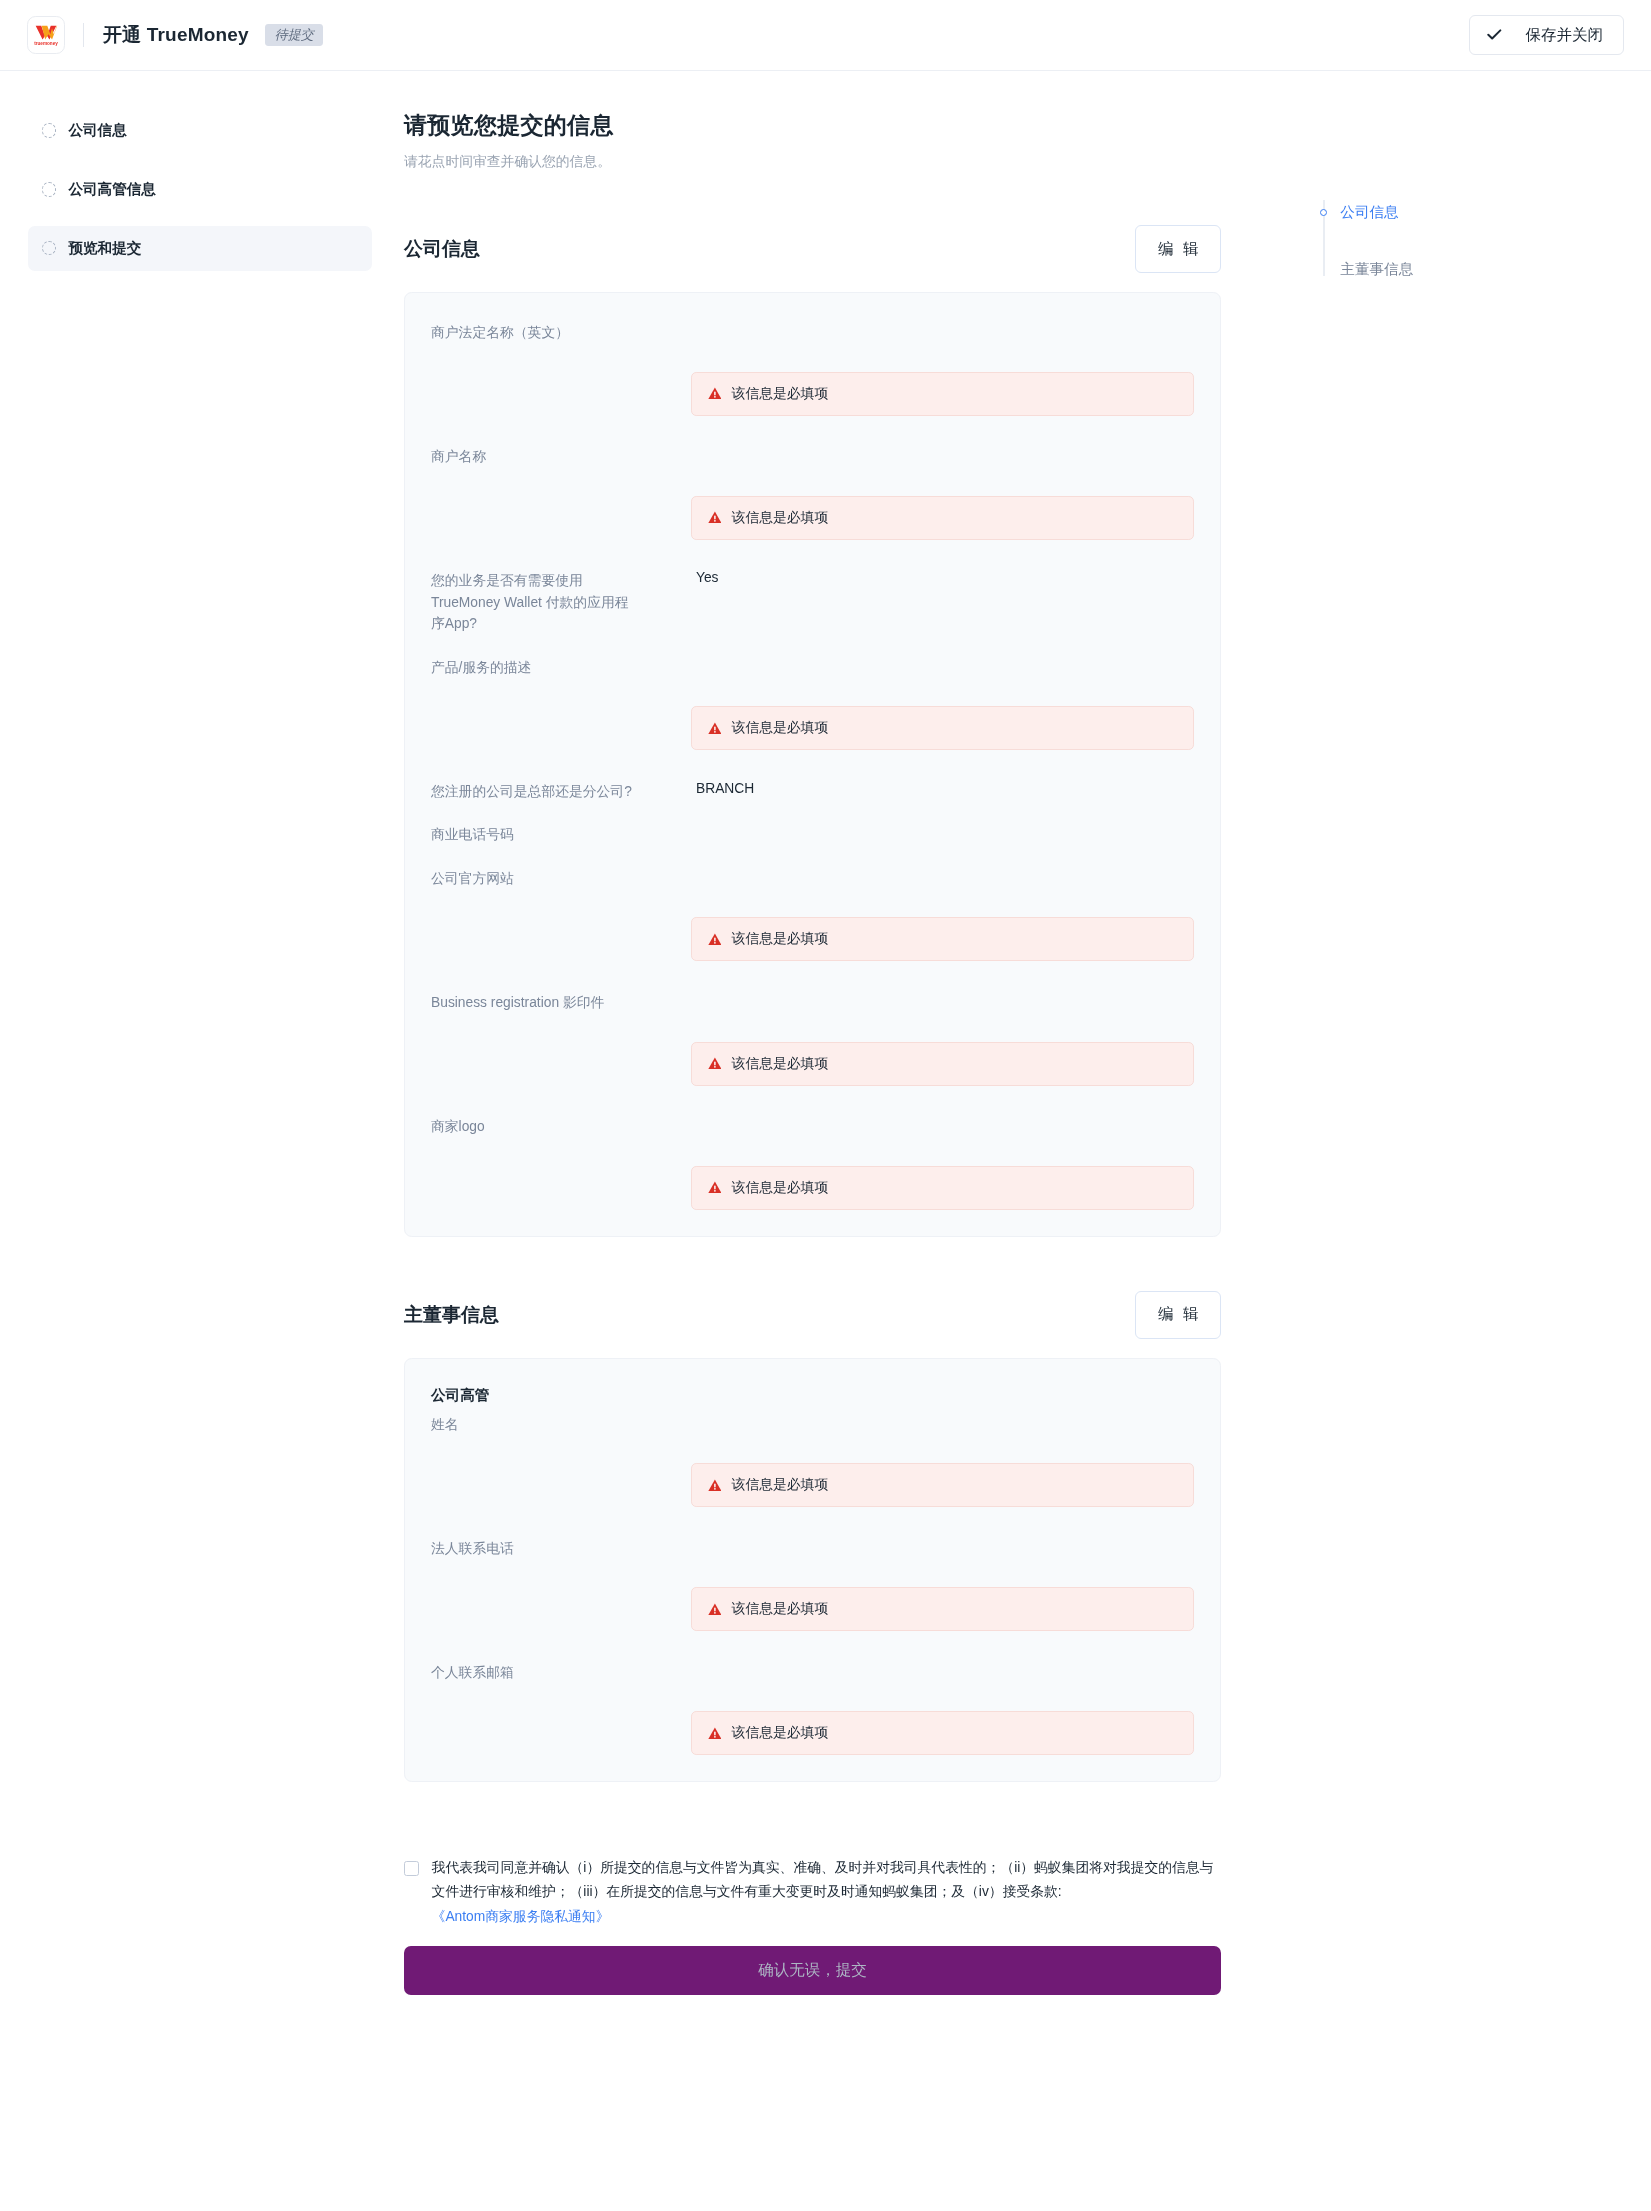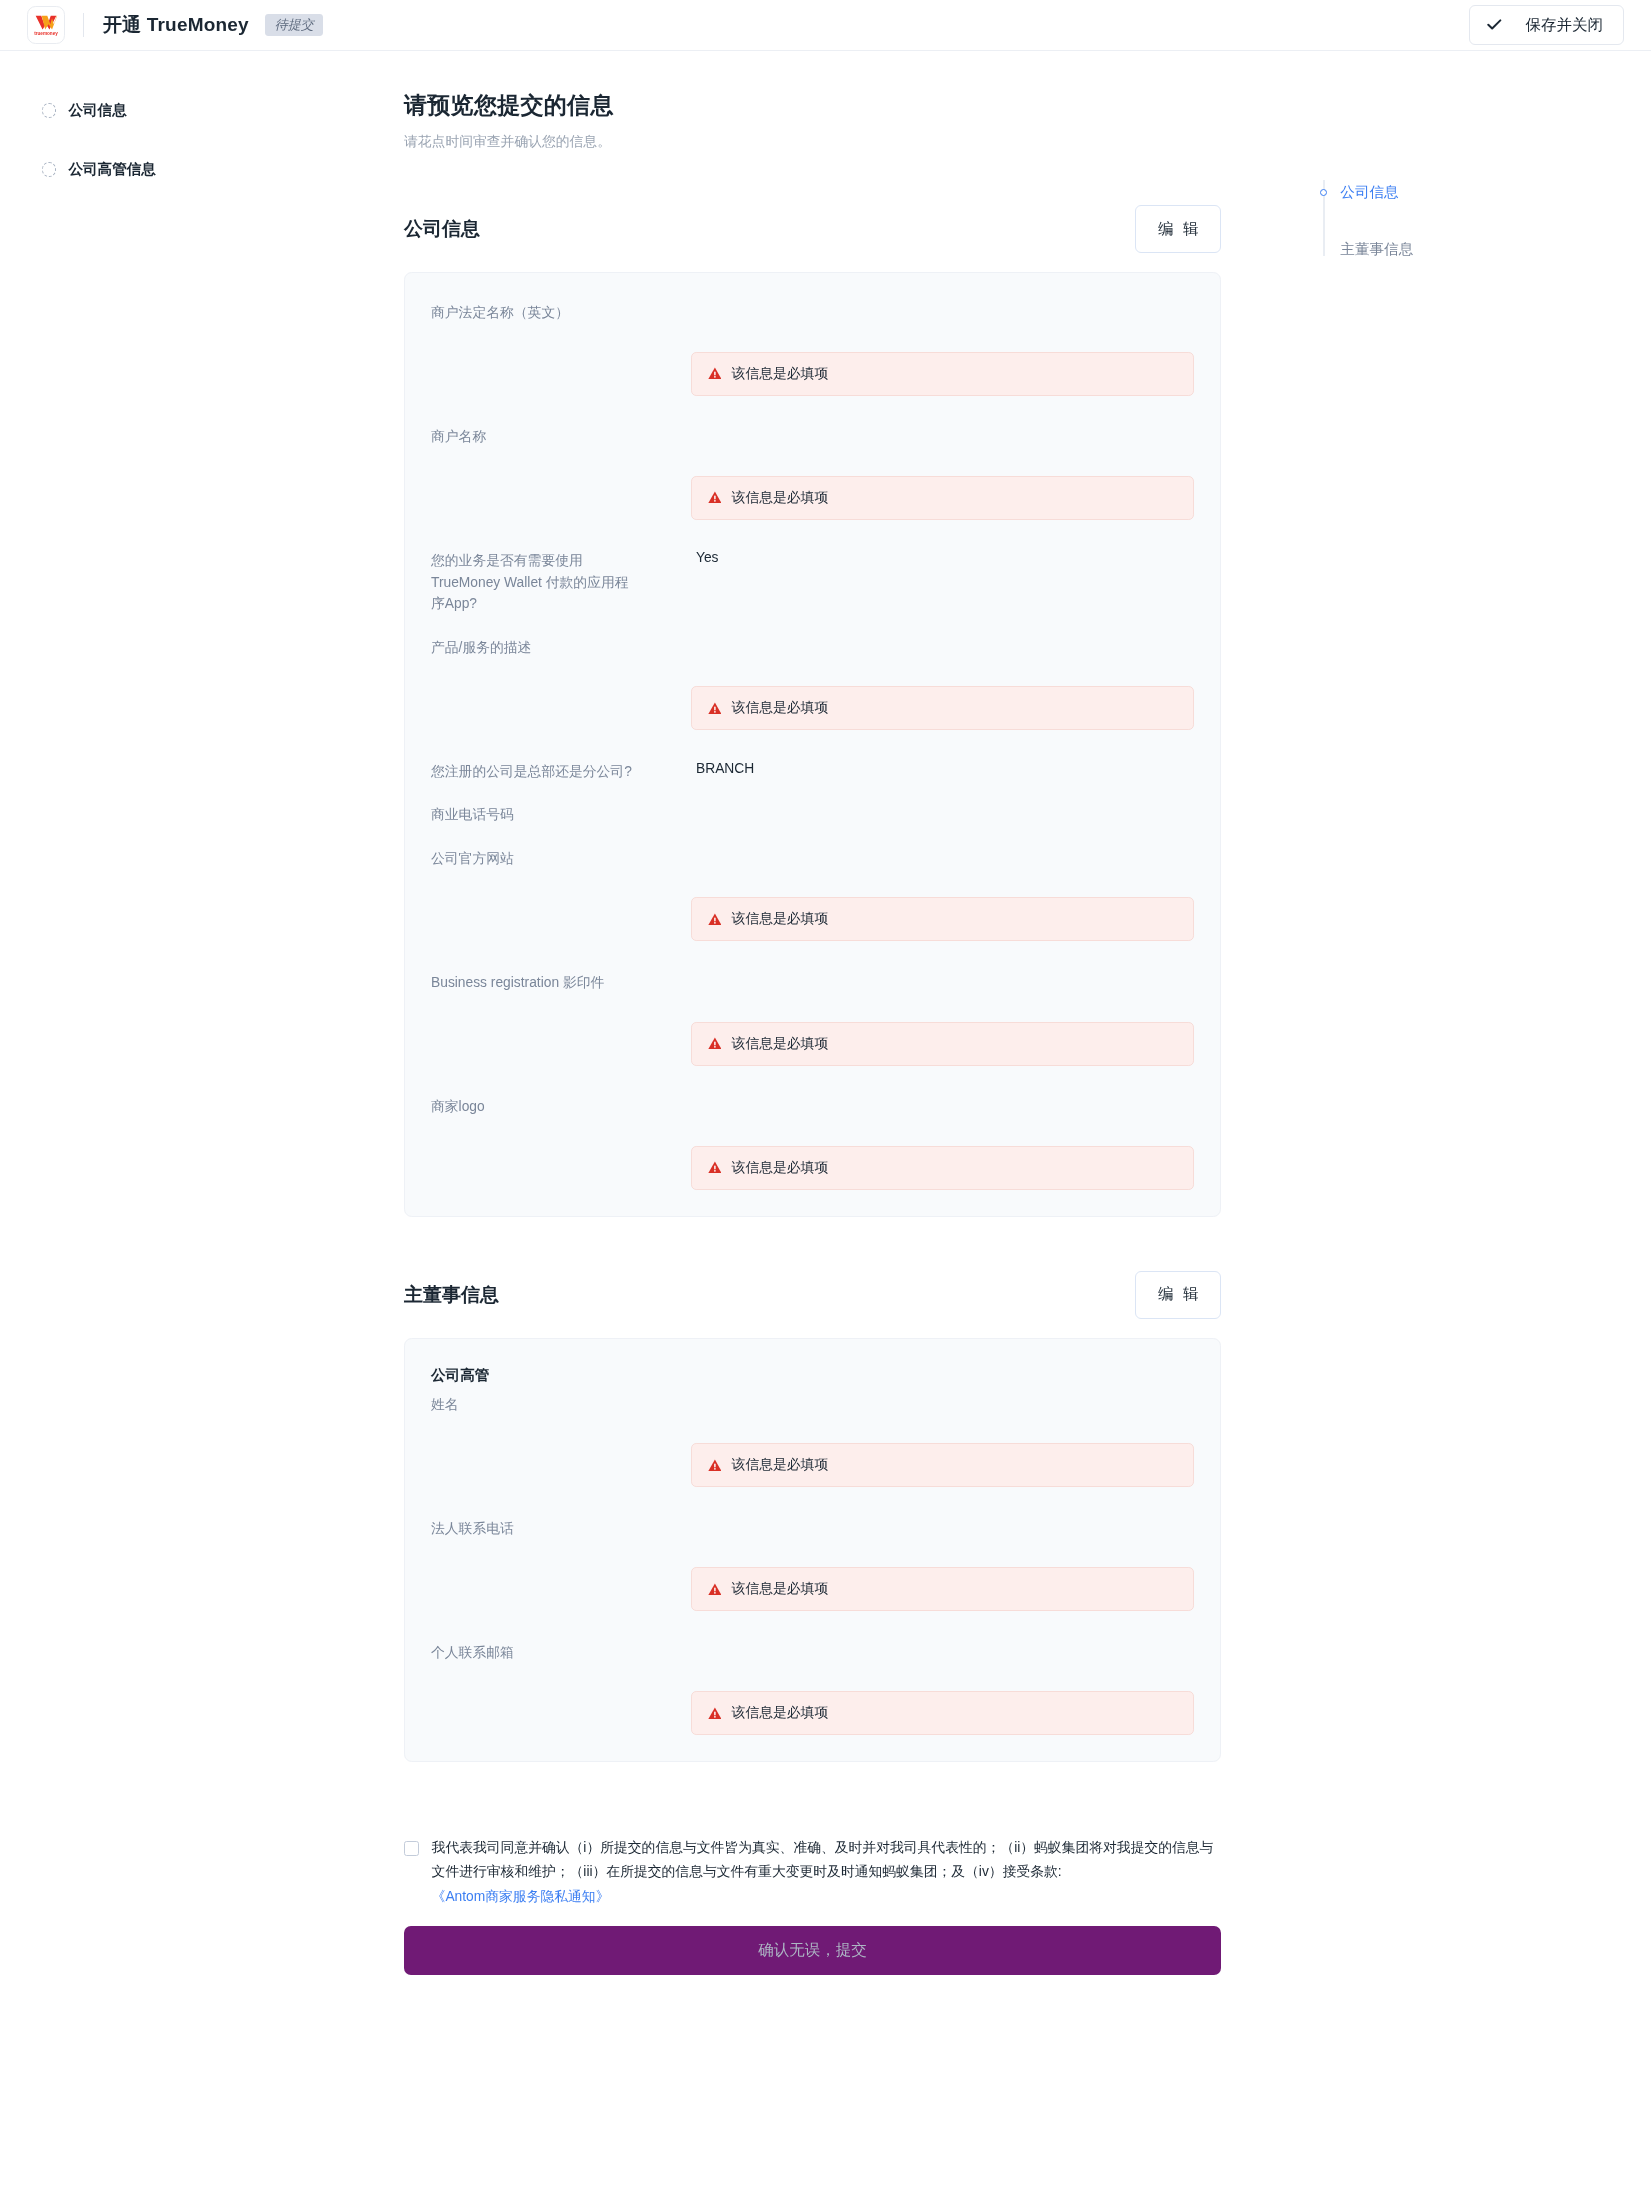--- a/index.html
+++ b/index.html
@@ -8,21 +8,21 @@
     height: 2211px;
     background: #ffffff;
     font-family: "Liberation Sans", "DejaVu Sans", sans-serif;
     color: #1f2d3d;
     overflow: hidden;
   }
 
   
   .header {
     position: relative;
-    height: 51px;
+    height: 71px;
     border-bottom: 0.9px solid #eceff4;
     display: flex;
     align-items: center;
     padding: 0 28px 0 27px;
     background: #fff;
   }
   .brand-logo {
     width: 38px; height: 38px;
     border: 0.9px solid #e9ecf1;
     border-radius: 8.6px;
@@ -310,20 +310,24 @@
 
   <div class="sidebar">
     <div class="side-item">
       <span class="dashed-circle"></span>
       <span class="lbl">公司信息</span>
     </div>
     <div class="side-item">
       <span class="dashed-circle"></span>
       <span class="lbl">公司高管信息</span>
     </div>
+    <div class="side-item active">
+      <span class="dashed-circle"></span>
+      <span class="lbl">预览和提交</span>
+    </div>
   </div>
 
   <div class="main">
     <div class="page-title">请预览您提交的信息</div>
     <div class="page-sub">请花点时间审查并确认您的信息。</div>
 
     
     <div class="section-head">
       <div class="section-title">公司信息</div>
       <button class="edit-btn">编 辑</button>

